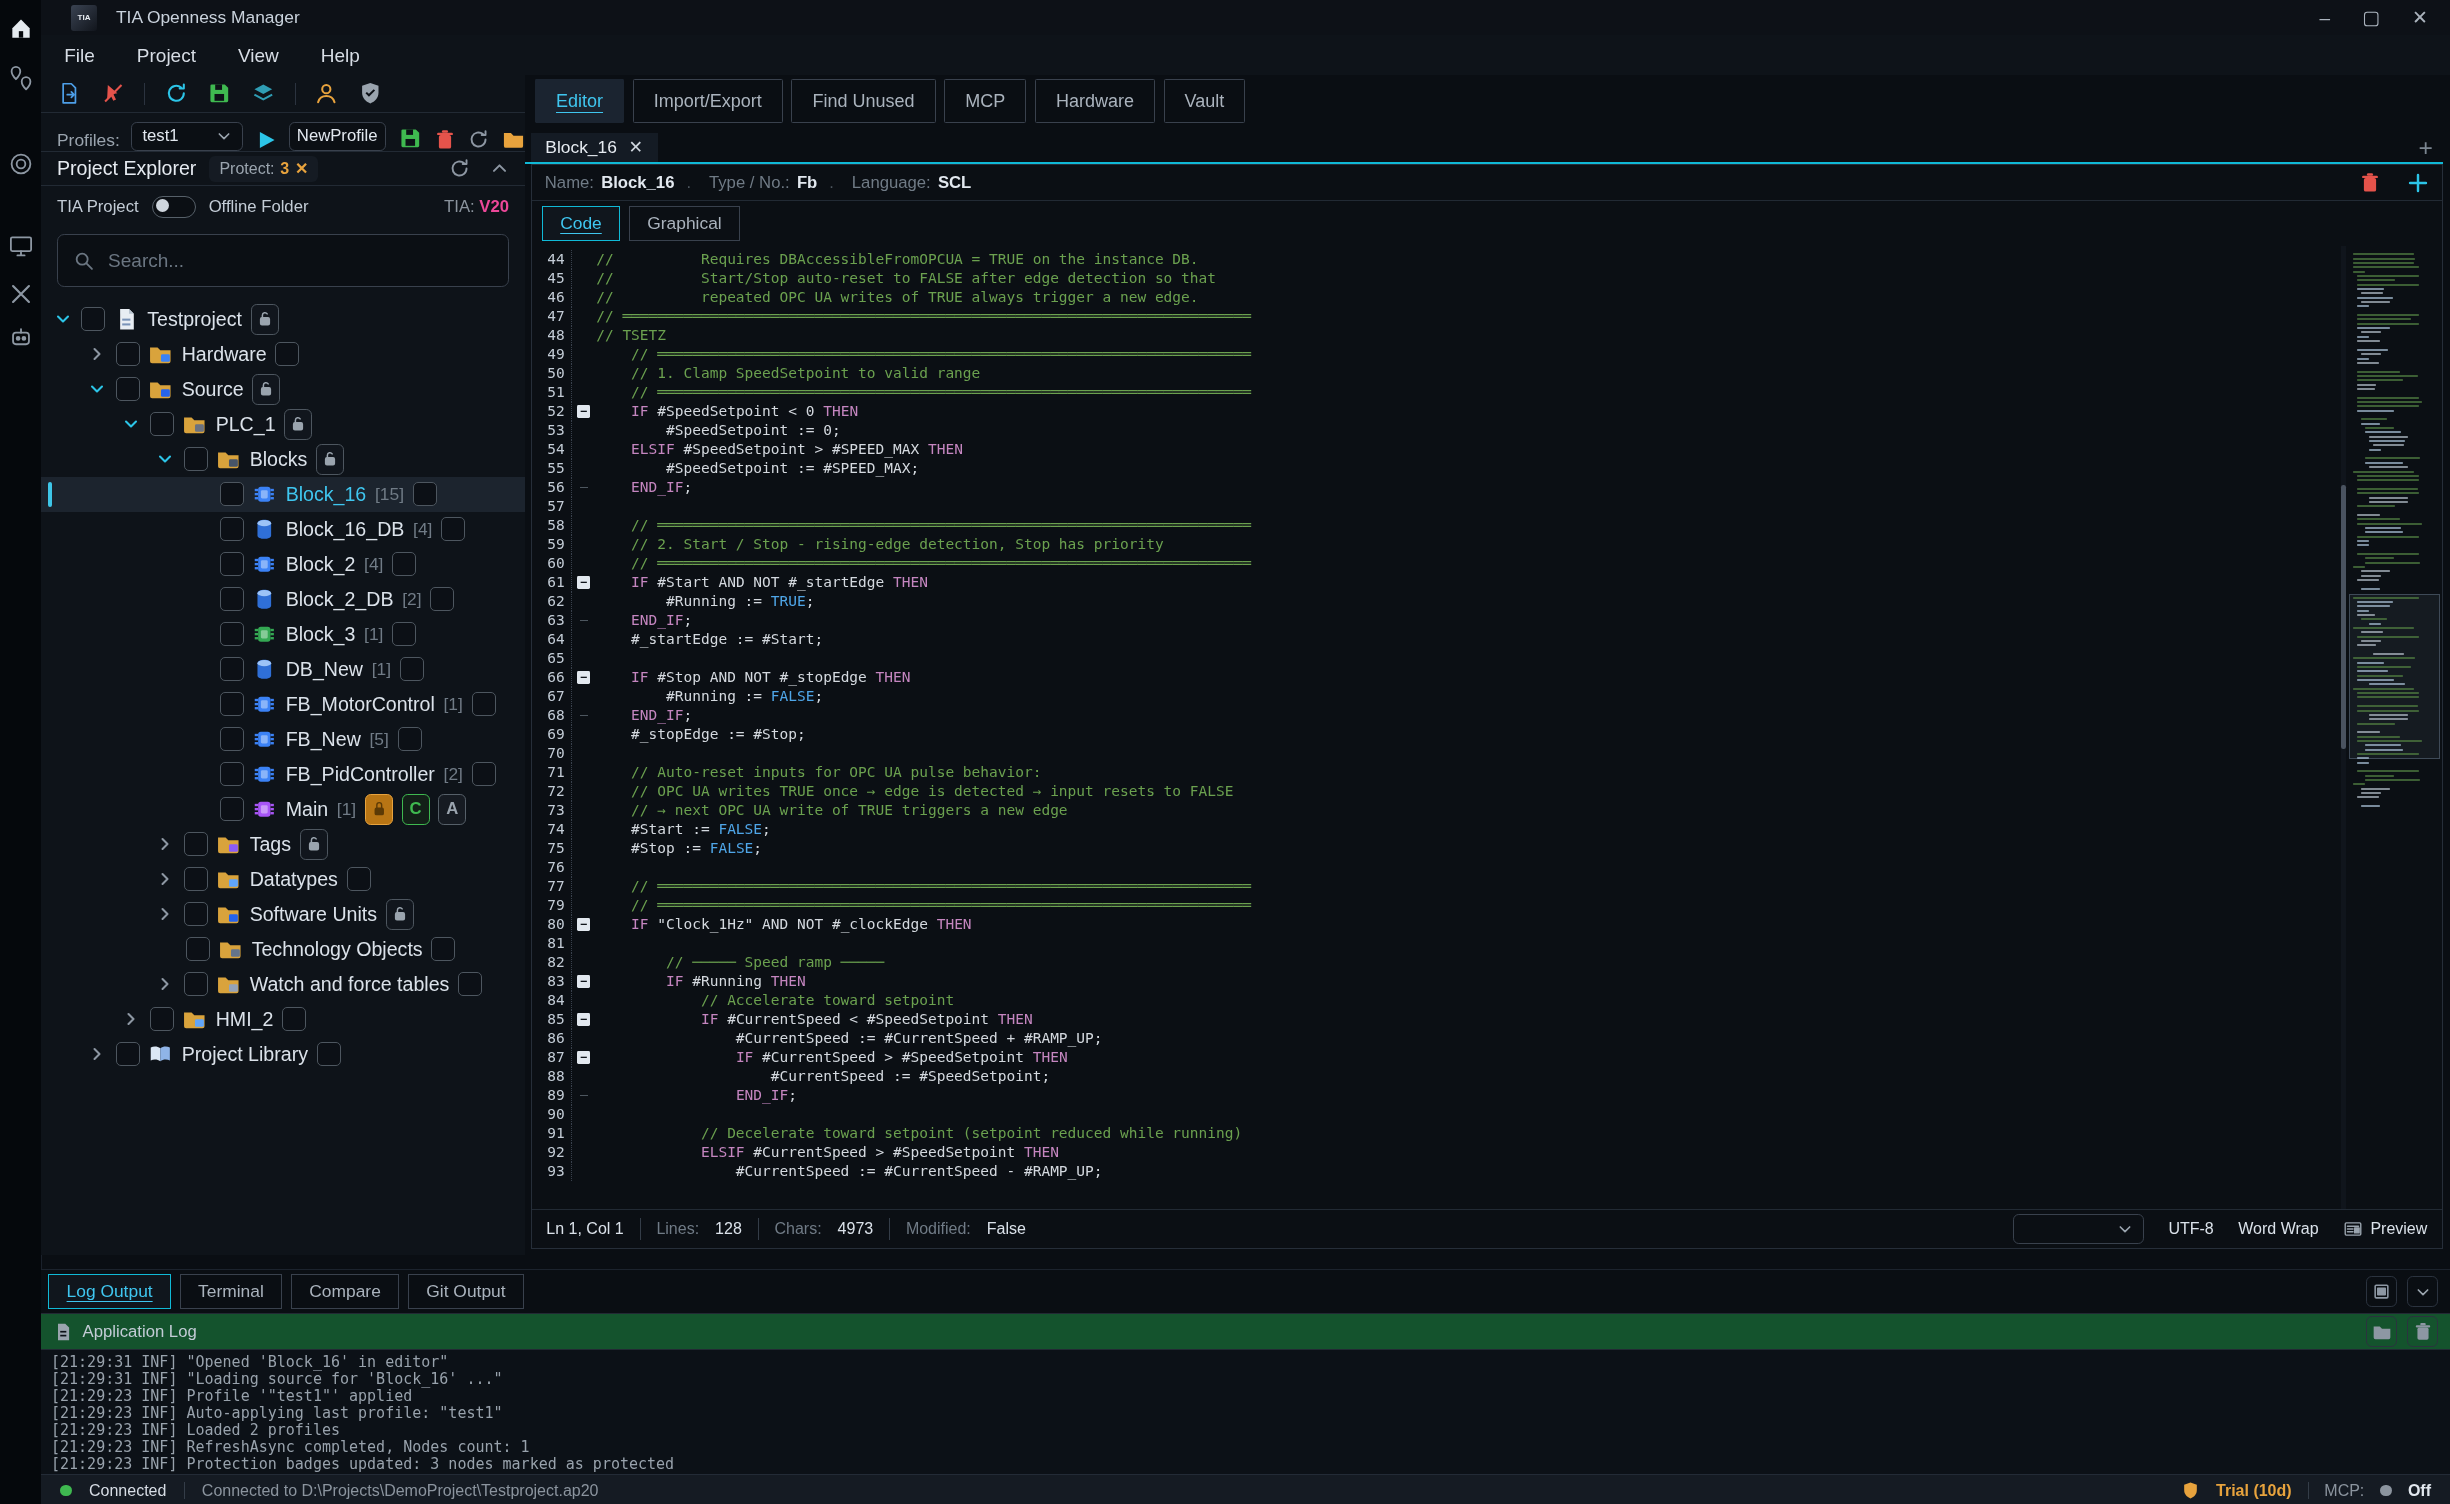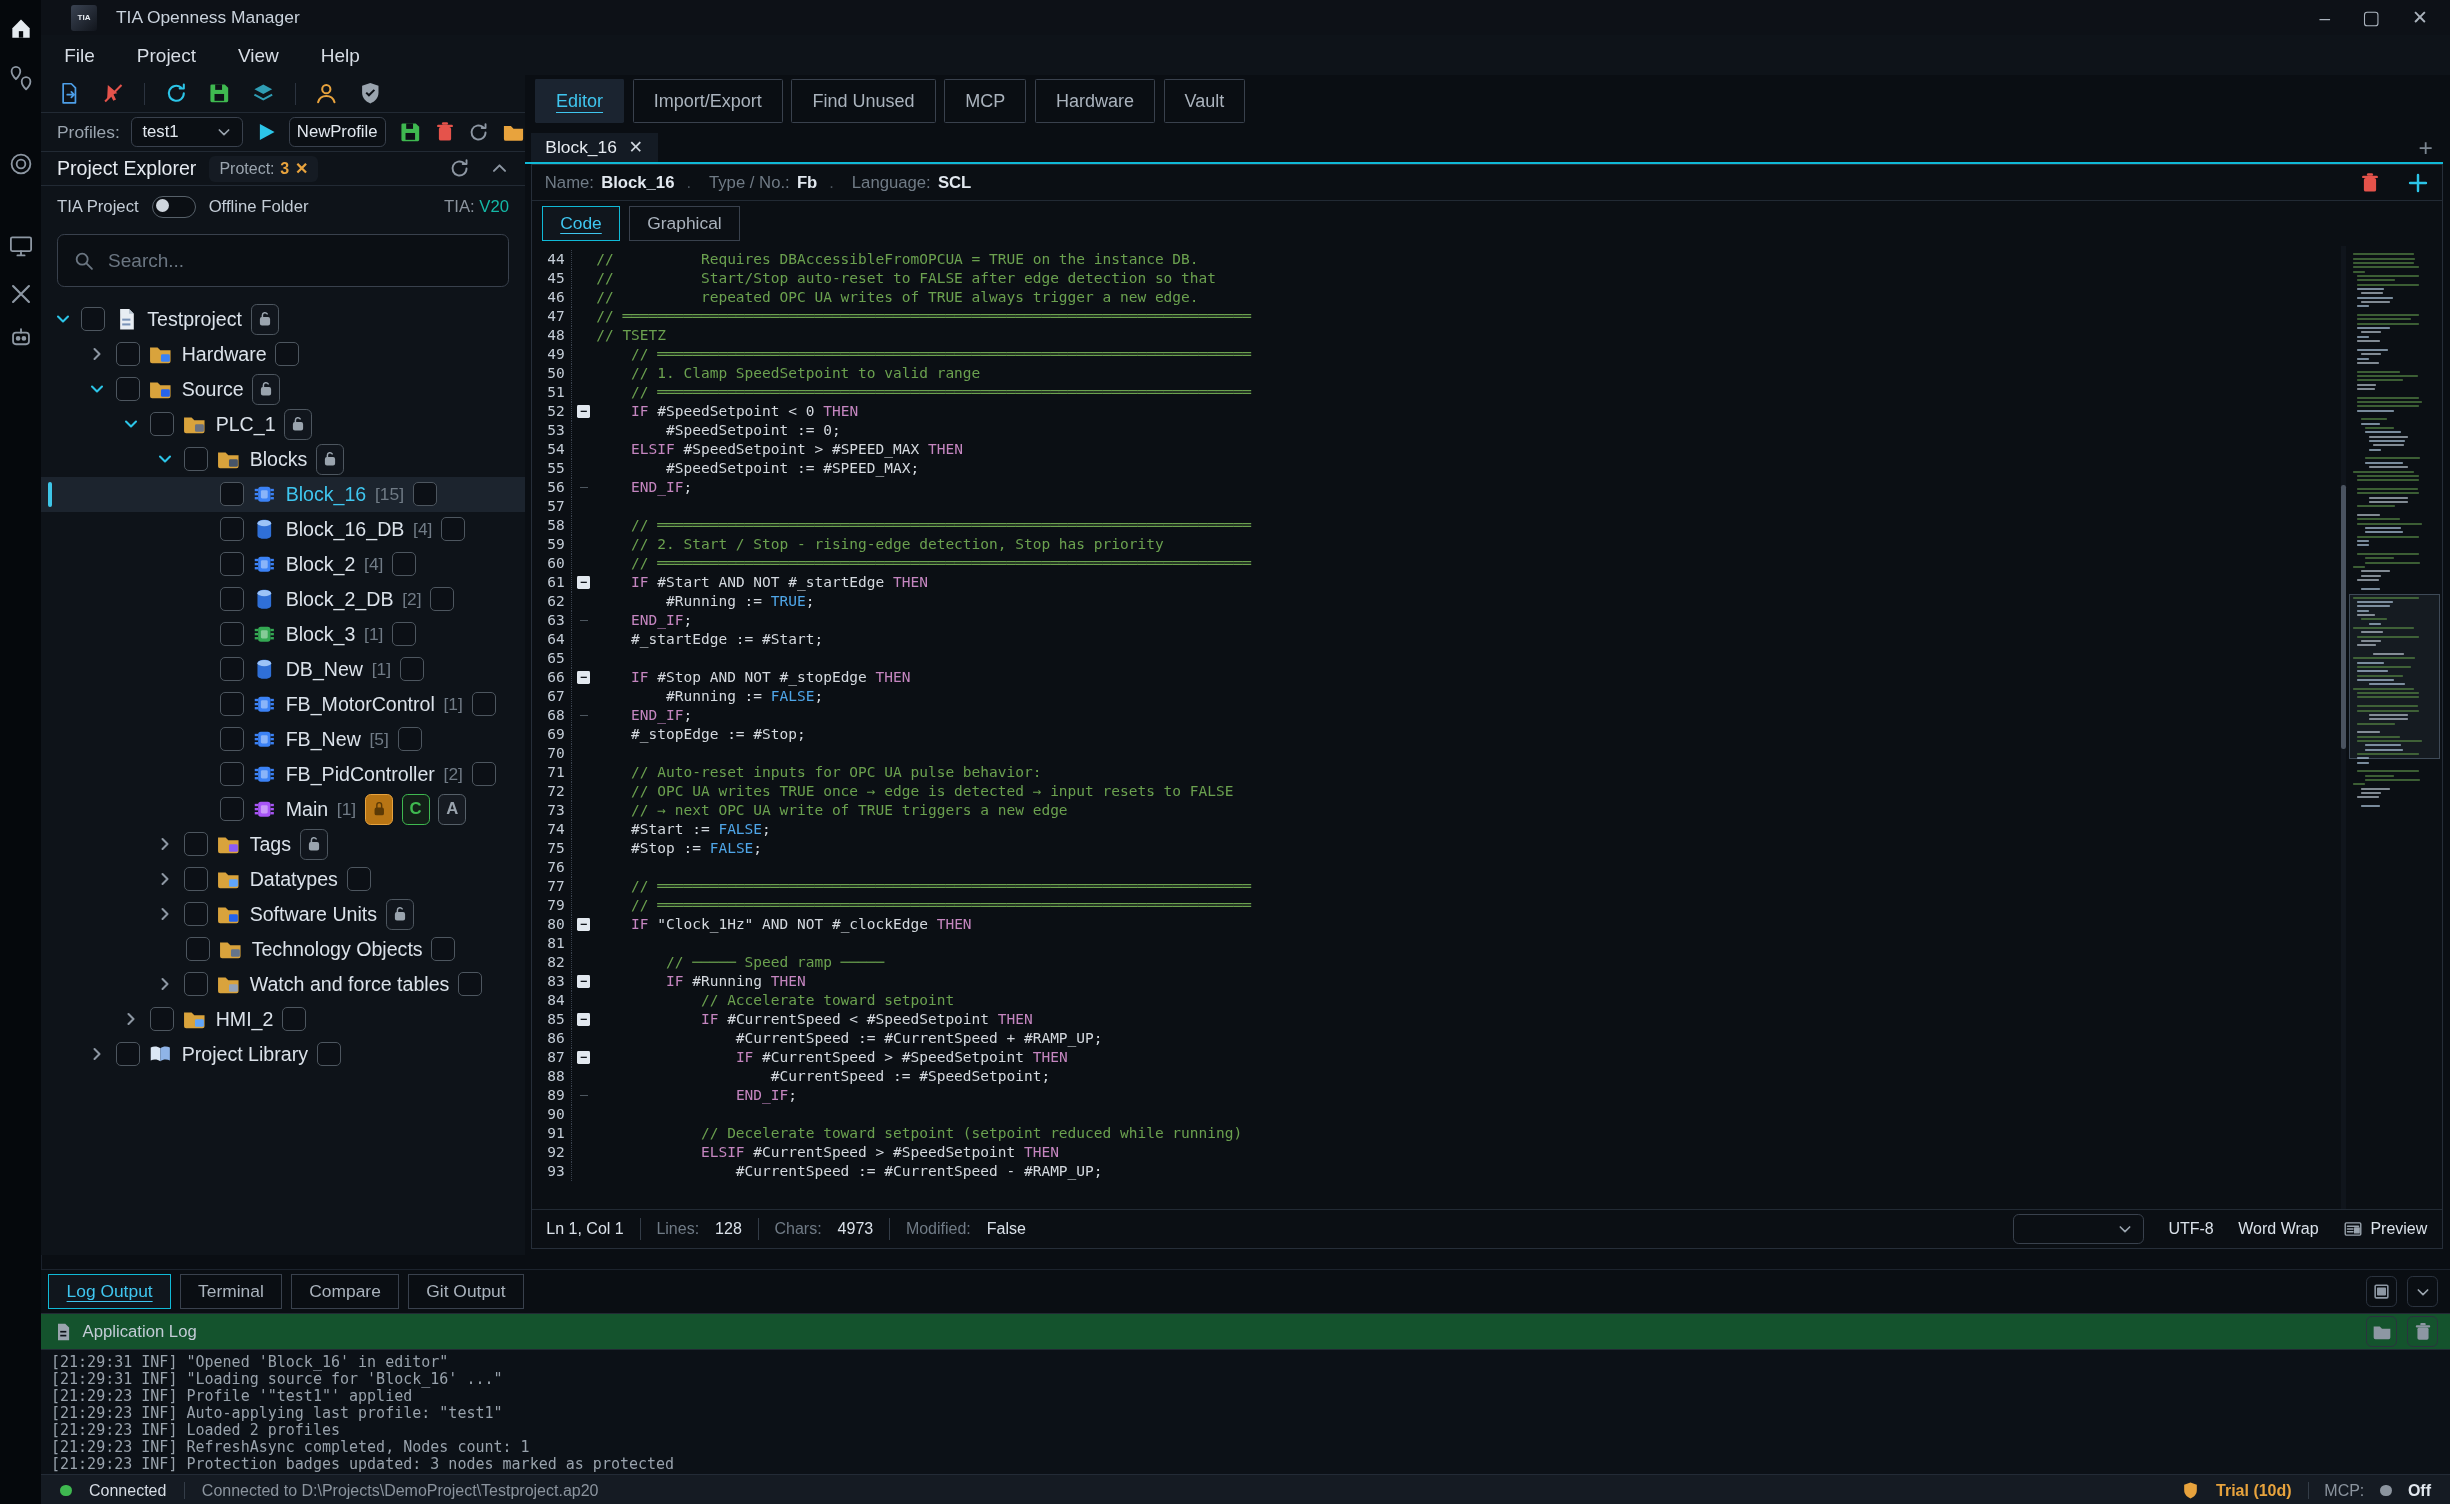--- a/index.html
+++ b/index.html
@@ -27,40 +27,40 @@
   
   #menubar{position:absolute;left:41px;top:35px;right:0;height:41px;background:#0e1319;display:flex;align-items:center;}
   .menu-item{font-size:19px;color:#d7dde5;padding:4.3px 14.5px;margin-left:13px;border-radius:4.3px;}
   .menu-item:first-child{margin-left:8.7px;}
 
   
   #sidebar{position:absolute;left:41px;top:75px;width:484px;height:1180px;background:#0e1319;border-right:0.7px solid #232b36;
            display:flex;flex-direction:column;}
   #sbtoolbar{height:37px;border-bottom:0.7px solid #222a34;display:flex;align-items:center;padding-left:16px;gap:19px;}
   .vsep{width:0.7px;height:22px;background:#2b333f;}
-  #profilesrow{height:38px;border-bottom:0.7px solid #222a34;display:flex;align-items:center;padding-left:16px;gap:11.6px;}
+  #profilesrow{height:38px;border-bottom:0.7px solid #222a34;display:flex;align-items:flex-end;padding-left:16px;gap:11.6px;}
   #profilesrow .plabel{font-size:17.4px;color:#9aa4ae;}
   .selectbox{background:#0b0f14;border:0.7px solid #39414d;border-radius:5.8px;height:27.5px;display:flex;align-items:center;
              padding:0 10px;font-size:16.7px;color:#e2e8ef;}
   #profile-select{width:94px;justify-content:space-between;}
   #newprofile{background:#0b0f14;border:0.7px solid #39414d;border-radius:5.8px;height:27.5px;width:81px;color:#e2e8ef;
               font-size:16.7px;padding:0 7.2px;font-family:"Liberation Sans",sans-serif;}
   #explorerhdr{height:33px;border-bottom:0.7px solid #222a34;display:flex;align-items:center;padding:0 16px;}
   #explorerhdr .ttl{font-size:19.6px;color:#e6ebf1;}
   #protectbadge{margin-left:13px;background:#151b23;border-radius:5.8px;height:26px;display:flex;align-items:center;
                 padding:0 10px;font-size:16px;gap:5.8px;}
   #protectbadge .pl{color:#9aa4ae}
   #protectbadge .pc,#protectbadge .px{color:#e8a33d;font-weight:bold}
   #explorerhdr .right{margin-left:auto;display:flex;gap:19px;align-items:center;}
   #tiarow{height:41px;display:flex;align-items:center;padding:0 16px;gap:13px;font-size:16.7px;color:#c3ccd6;}
   .toggle{width:42px;height:20px;border:1.4px solid #566069;border-radius:11.6px;background:#0b0f14;position:relative;}
   .toggle .knob{position:absolute;left:2.9px;top:2.2px;width:13px;height:13px;border-radius:50%;background:#cfd6de;}
   #tiarow .tiaver{margin-left:auto;}
   #tiarow .tialab{color:#8b949e}
-  #tiarow .v20{color:#14b8a6;font-weight:normal}
+  #tiarow .v20{color:#ec4899;font-weight:bold}
   #searchwrap{margin:7.2px 16px 5.8px 16px;height:51px;background:#0b0f14;border:0.7px solid #39414d;border-radius:7.2px;
               display:flex;align-items:center;padding:0 14.5px;gap:11.6px;}
   #searchwrap input{background:transparent;border:none;outline:none;color:#e2e8ef;font-size:19px;width:100%;
                     font-family:"Liberation Sans",sans-serif;}
   #searchwrap input::placeholder{color:#6b7682}
   #tree{flex:1;overflow:hidden;padding-top:8.7px;position:relative;}
   .trow{height:35px;display:flex;align-items:center;gap:8.7px;font-size:19.6px;position:relative;}
   .trow.sel{background:#1c242e;}
   .selbar{position:absolute;left:7.2px;top:5px;bottom:5px;width:4.3px;border-radius:2.2px;background:#3ec6e8;}
   .chsp{width:22px;flex:none}

